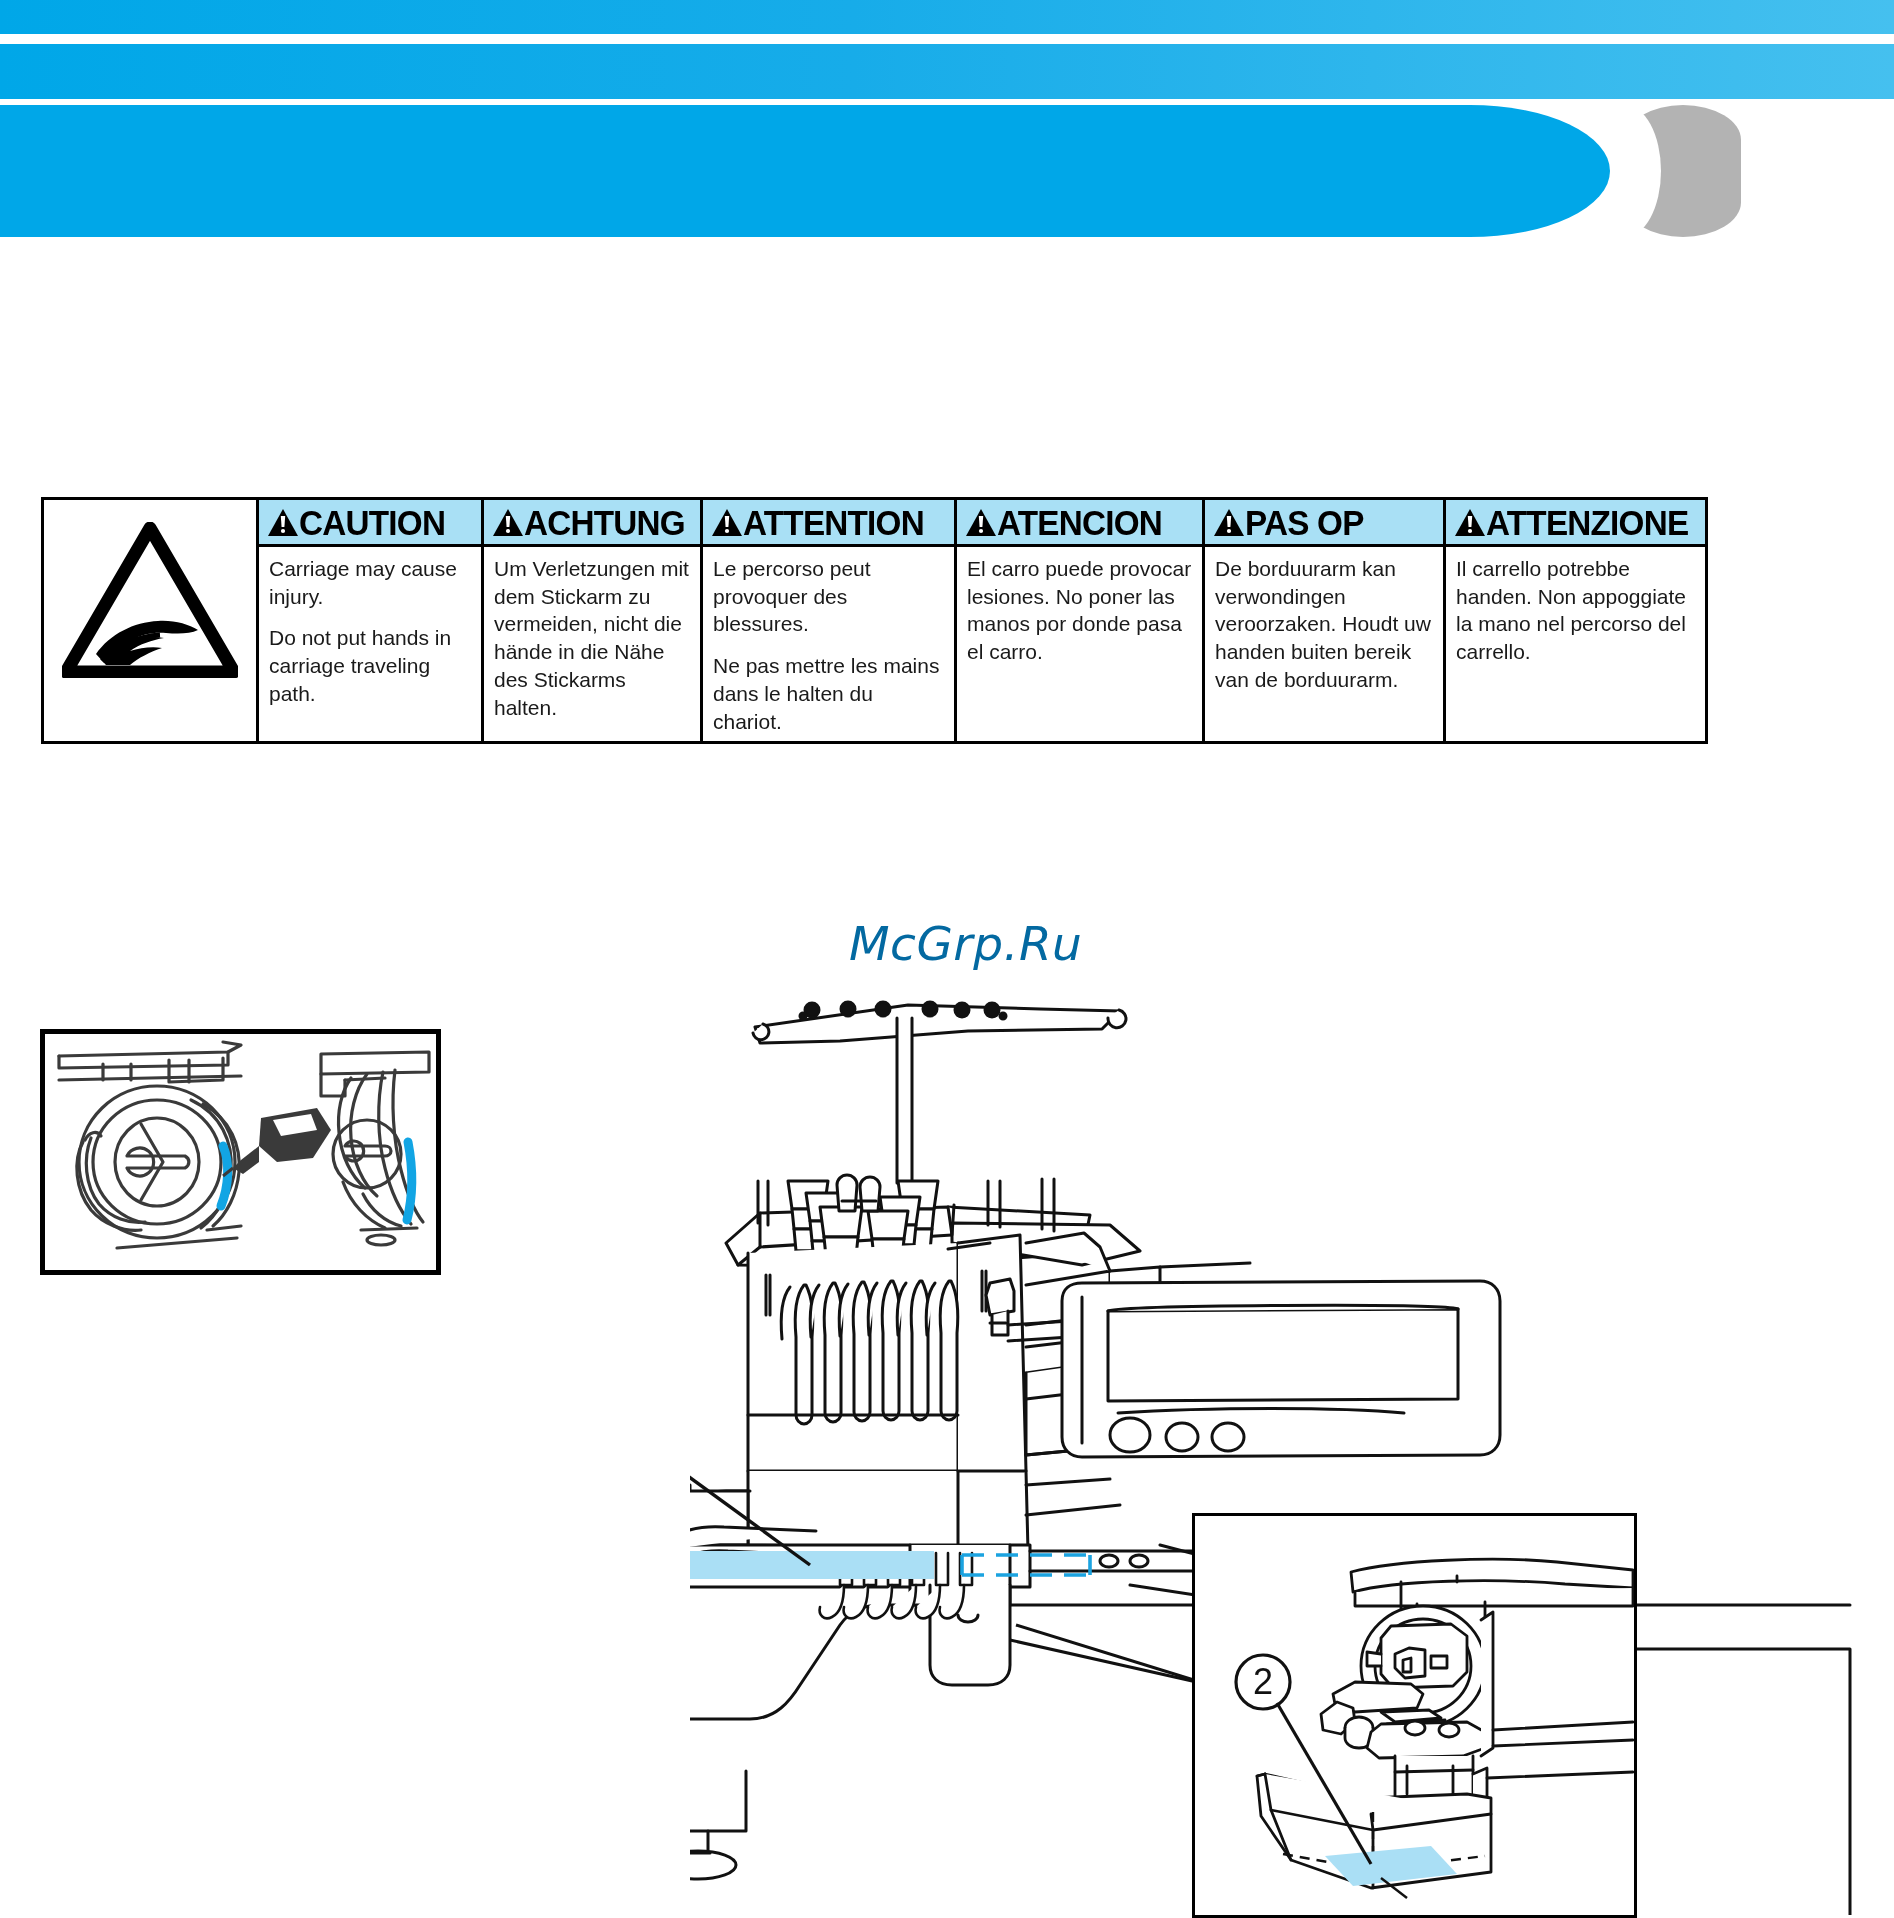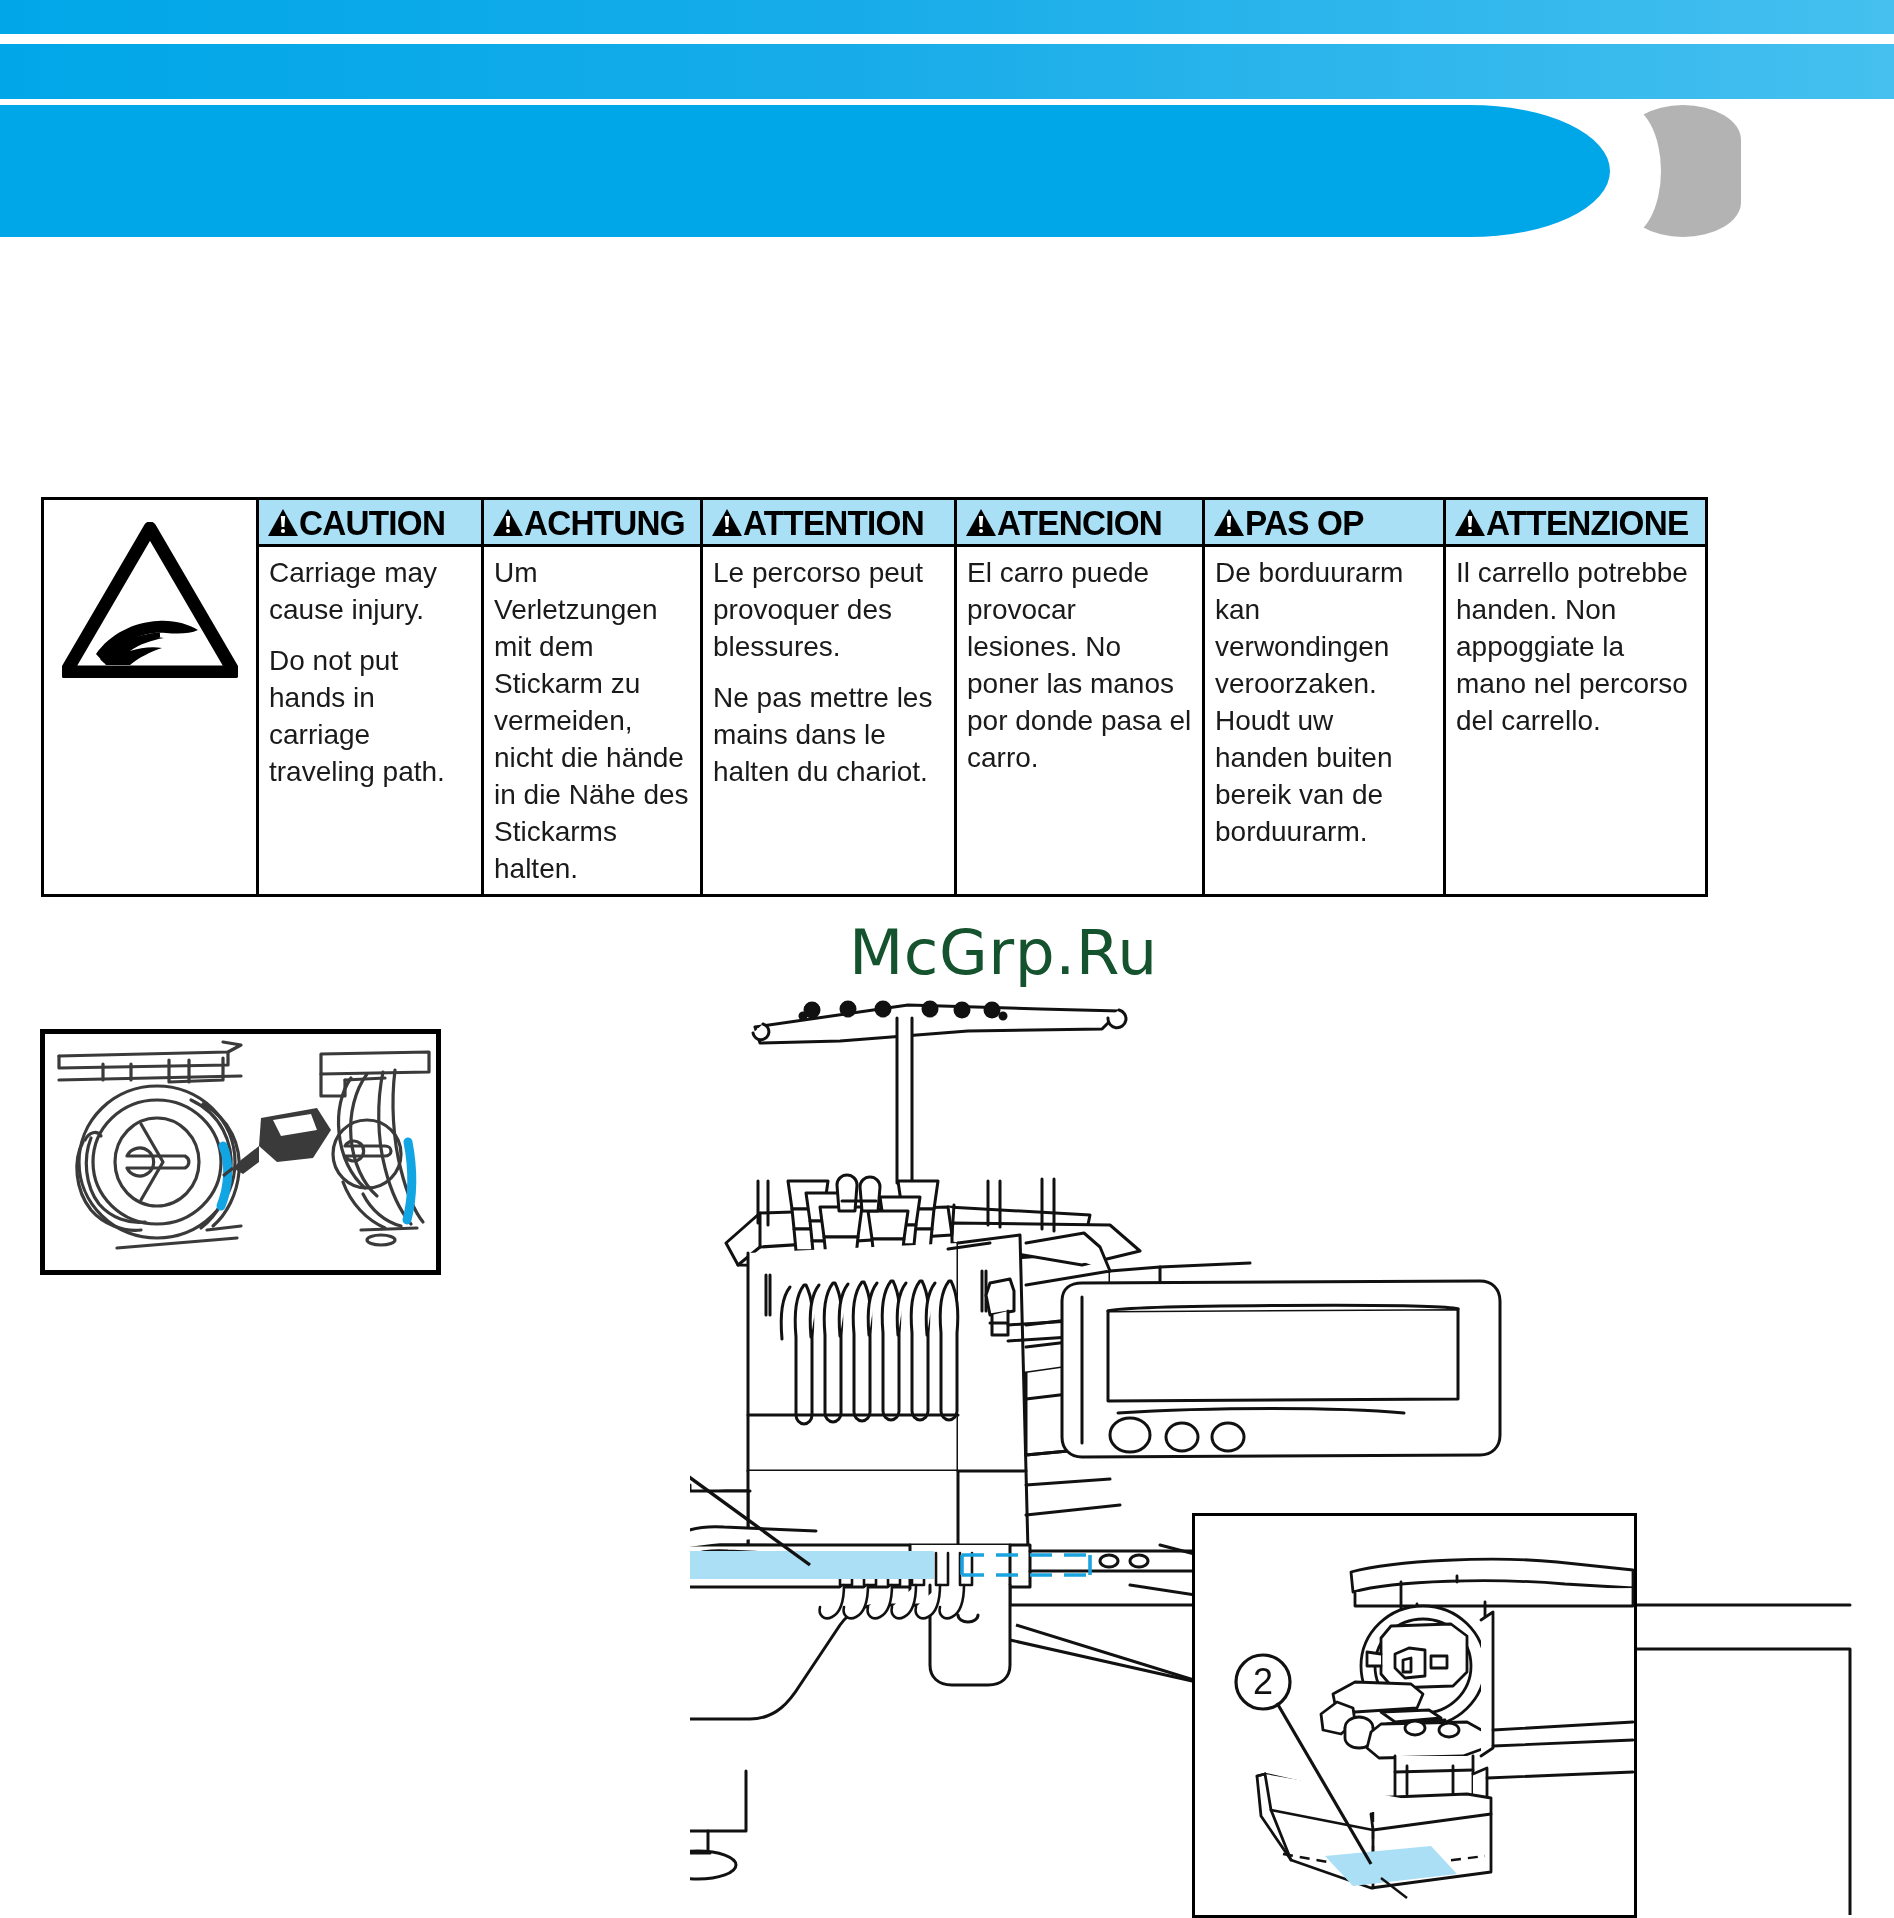--- a/index.html
+++ b/index.html
@@ -96,21 +96,21 @@
     font-weight: bold;
     font-size: 35px;
     letter-spacing: -0.8px;
     color: #000;
     line-height: 1;
     transform: scaleX(0.95);
     transform-origin: left center;
   }
   .bodycell {
     padding: 8px 10px 6px 10px !important;
-    font-size: 28px;
+    font-size: 21px;
     line-height: 1.32;
     color: #1a1a1a;
   }
   .bodycell p {
     margin: 0 0 14px 0;
   }
   .bodycell p:last-child { margin-bottom: 0; }
 
   
   .warn-tri { flex: 0 0 auto; display: block; }
@@ -123,22 +123,23 @@
     width: 176px;
     height: 156px;
   }
 
   
   #watermark {
     position: absolute;
     left: 849px;
     top: 916px;
     font-family: "DejaVu Sans", sans-serif;
-    font-size: 63px;
-    color: #14532d;
+    font-style: italic;
+    font-size: 47px;
+    color: #0369a1;
     letter-spacing: 0.5px;
     white-space: nowrap;
   }
 
   
   #fig-hook {
     position: absolute;
     left: 40px;
     top: 1029px;
     width: 401px;

